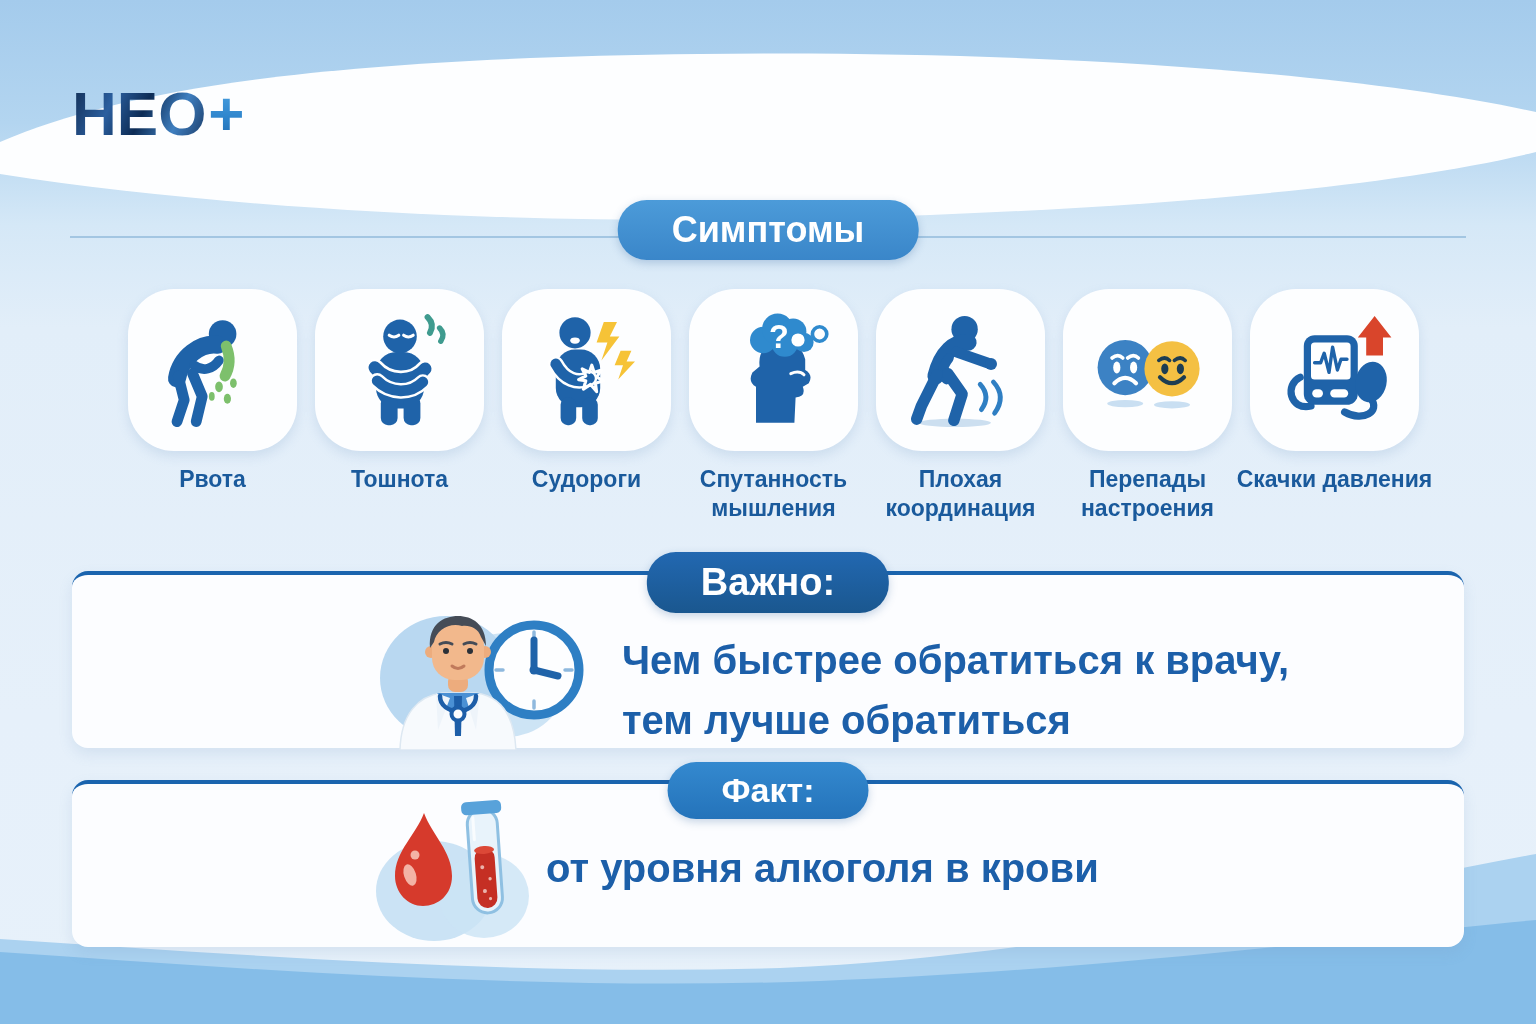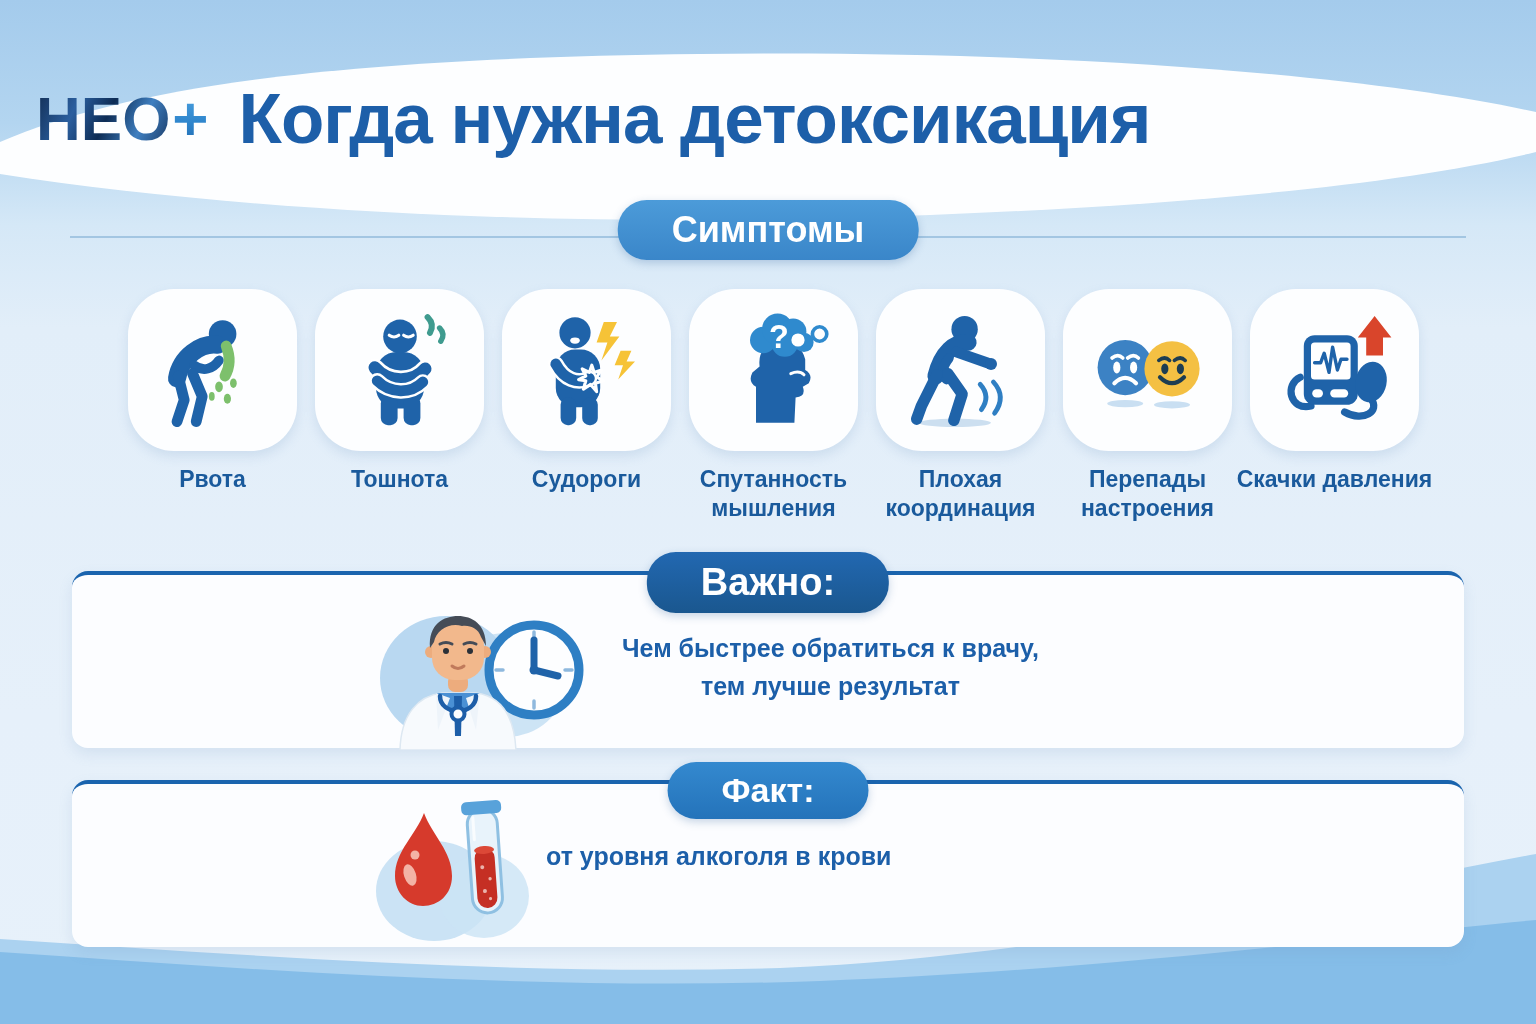--- a/index.html
+++ b/index.html
@@ -11,21 +11,21 @@
     background:linear-gradient(180deg,#a4cbec 0%,#b3d5f0 12%,#d5e8f7 22%,#e2eef9 32%,#e6f0fa 70%,#e7f1fa 100%);
   }
   svg { display:block; }
 
   
   .top-blob { position:absolute; top:0; left:0; z-index:1; }
   .header-row {
     position:absolute; top:78px; left:36px; z-index:2;
     display:flex; align-items:center;
   }
-  .logo { font-size:62px; font-weight:800; letter-spacing:0px; white-space:nowrap; }
+  .logo { font-size:62px; font-weight:800; letter-spacing:0px; white-space:nowrap;margin-left:36px; }
   .logo-neo {
     background:linear-gradient(115deg,#10294d 0%,#2b5f9f 30%,#0d2c55 52%,#3f7fc0 75%,#15315a 100%);
     -webkit-background-clip:text; background-clip:text; color:transparent;
   }
   .logo-plus {
     background:linear-gradient(180deg,#55aae6 0%,#2f86cd 55%,#1d63a8 100%);
     -webkit-background-clip:text; background-clip:text; color:transparent;
     margin-left:2px;
   }
   .page-title {
@@ -73,40 +73,39 @@
   }
   .panel-important { top:571px; height:177px; }
   .panel-fact { top:780px; height:167px; }
 
   .panel-illustration { position:absolute; z-index:3; }
   .doctor-illustration { top:590px; left:374px; }
   .blood-illustration  { top:793px; left:372px; }
 
   .panel-text {
     position:absolute; z-index:3; font-weight:800; color:#1c5fa9;
-    font-size:25px; line-height:1.5; white-space:nowrap;text-align:center;
+    font-size:40px; line-height:1.5; white-space:nowrap;
   }
   .important-text { top:630px; left:622px; }
   .fact-text { top:838px; left:546px; }
 
   
   .bottom-waves { position:absolute; bottom:0; left:0; z-index:1; }
 </style>
 </head>
 <body>
 
 <div class="canvas">
 
   <svg class="top-blob" width="1536" height="260" viewBox="0 0 1536 260">
     <path d="M0,142 C130,86 340,58 700,54 C1060,50 1360,74 1536,112 L1536,152 C1390,188 1130,210 840,218 C540,226 230,210 0,174 Z" fill="#fdfeff"></path>
   </svg>
 
   <div class="header-row">
     <div class="logo"><span class="logo-neo">НЕО</span><span class="logo-plus">+</span></div>
-    <div class="page-title">Когда нужна детоксикация</div>
   </div>
 
   <div class="rule symptoms-rule"></div>
   <div class="badge badge-symptoms">Симптомы</div>
 
   <div class="cards-row">
 
     <div class="sym-col">
       <div class="sym-card">
         <svg width="120" height="120" viewBox="0 0 100 100">
@@ -266,21 +265,21 @@
     <path d="M66 54 q6 -3 12 0" stroke="#454c57" stroke-width="3" fill="none" stroke-linecap="round"></path>
     <path d="M90 54 q6 -3 12 0" stroke="#454c57" stroke-width="3" fill="none" stroke-linecap="round"></path>
     <circle cx="72" cy="61" r="3" fill="#2b3038"></circle>
     <circle cx="96" cy="61" r="3" fill="#2b3038"></circle>
     <path d="M78 76 q6 5 12 0" stroke="#c07a5b" stroke-width="3" fill="none" stroke-linecap="round"></path>
     <path d="M66 106 C66 126 102 126 102 106" stroke="#1d5ea8" stroke-width="4.5" fill="none" stroke-linecap="round"></path>
     <circle cx="84" cy="124" r="6.5" fill="#fdfeff" stroke="#1d5ea8" stroke-width="4"></circle>
   </svg>
   <div class="panel-text important-text">
     <div>Чем быстрее обратиться к врачу,</div>
-    <div>тем лучше результат</div>
+    <div>тем лучше обратиться</div>
   </div>
 
   <div class="panel panel-fact"></div>
   <div class="badge badge-fact">Факт:</div>
   <svg class="panel-illustration blood-illustration" width="180" height="155" viewBox="0 0 180 155">
     <ellipse cx="62" cy="98" rx="58" ry="50" fill="#cbe3f5"></ellipse>
     <ellipse cx="112" cy="103" rx="45" ry="42" fill="#cbe3f5" opacity="0.8"></ellipse>
     <path d="M52 20 C60 42 80 58 80 83 C80 102 66 113 51 113 C36 113 23 100 23 83 C23 58 44 42 52 20 Z" fill="#d63a2c"></path>
     <ellipse cx="38" cy="82" rx="6" ry="11" fill="#f3b3a6" transform="rotate(-18 38 82)"></ellipse>
     <circle cx="43" cy="62" r="4.5" fill="#f3b3a6"></circle>

